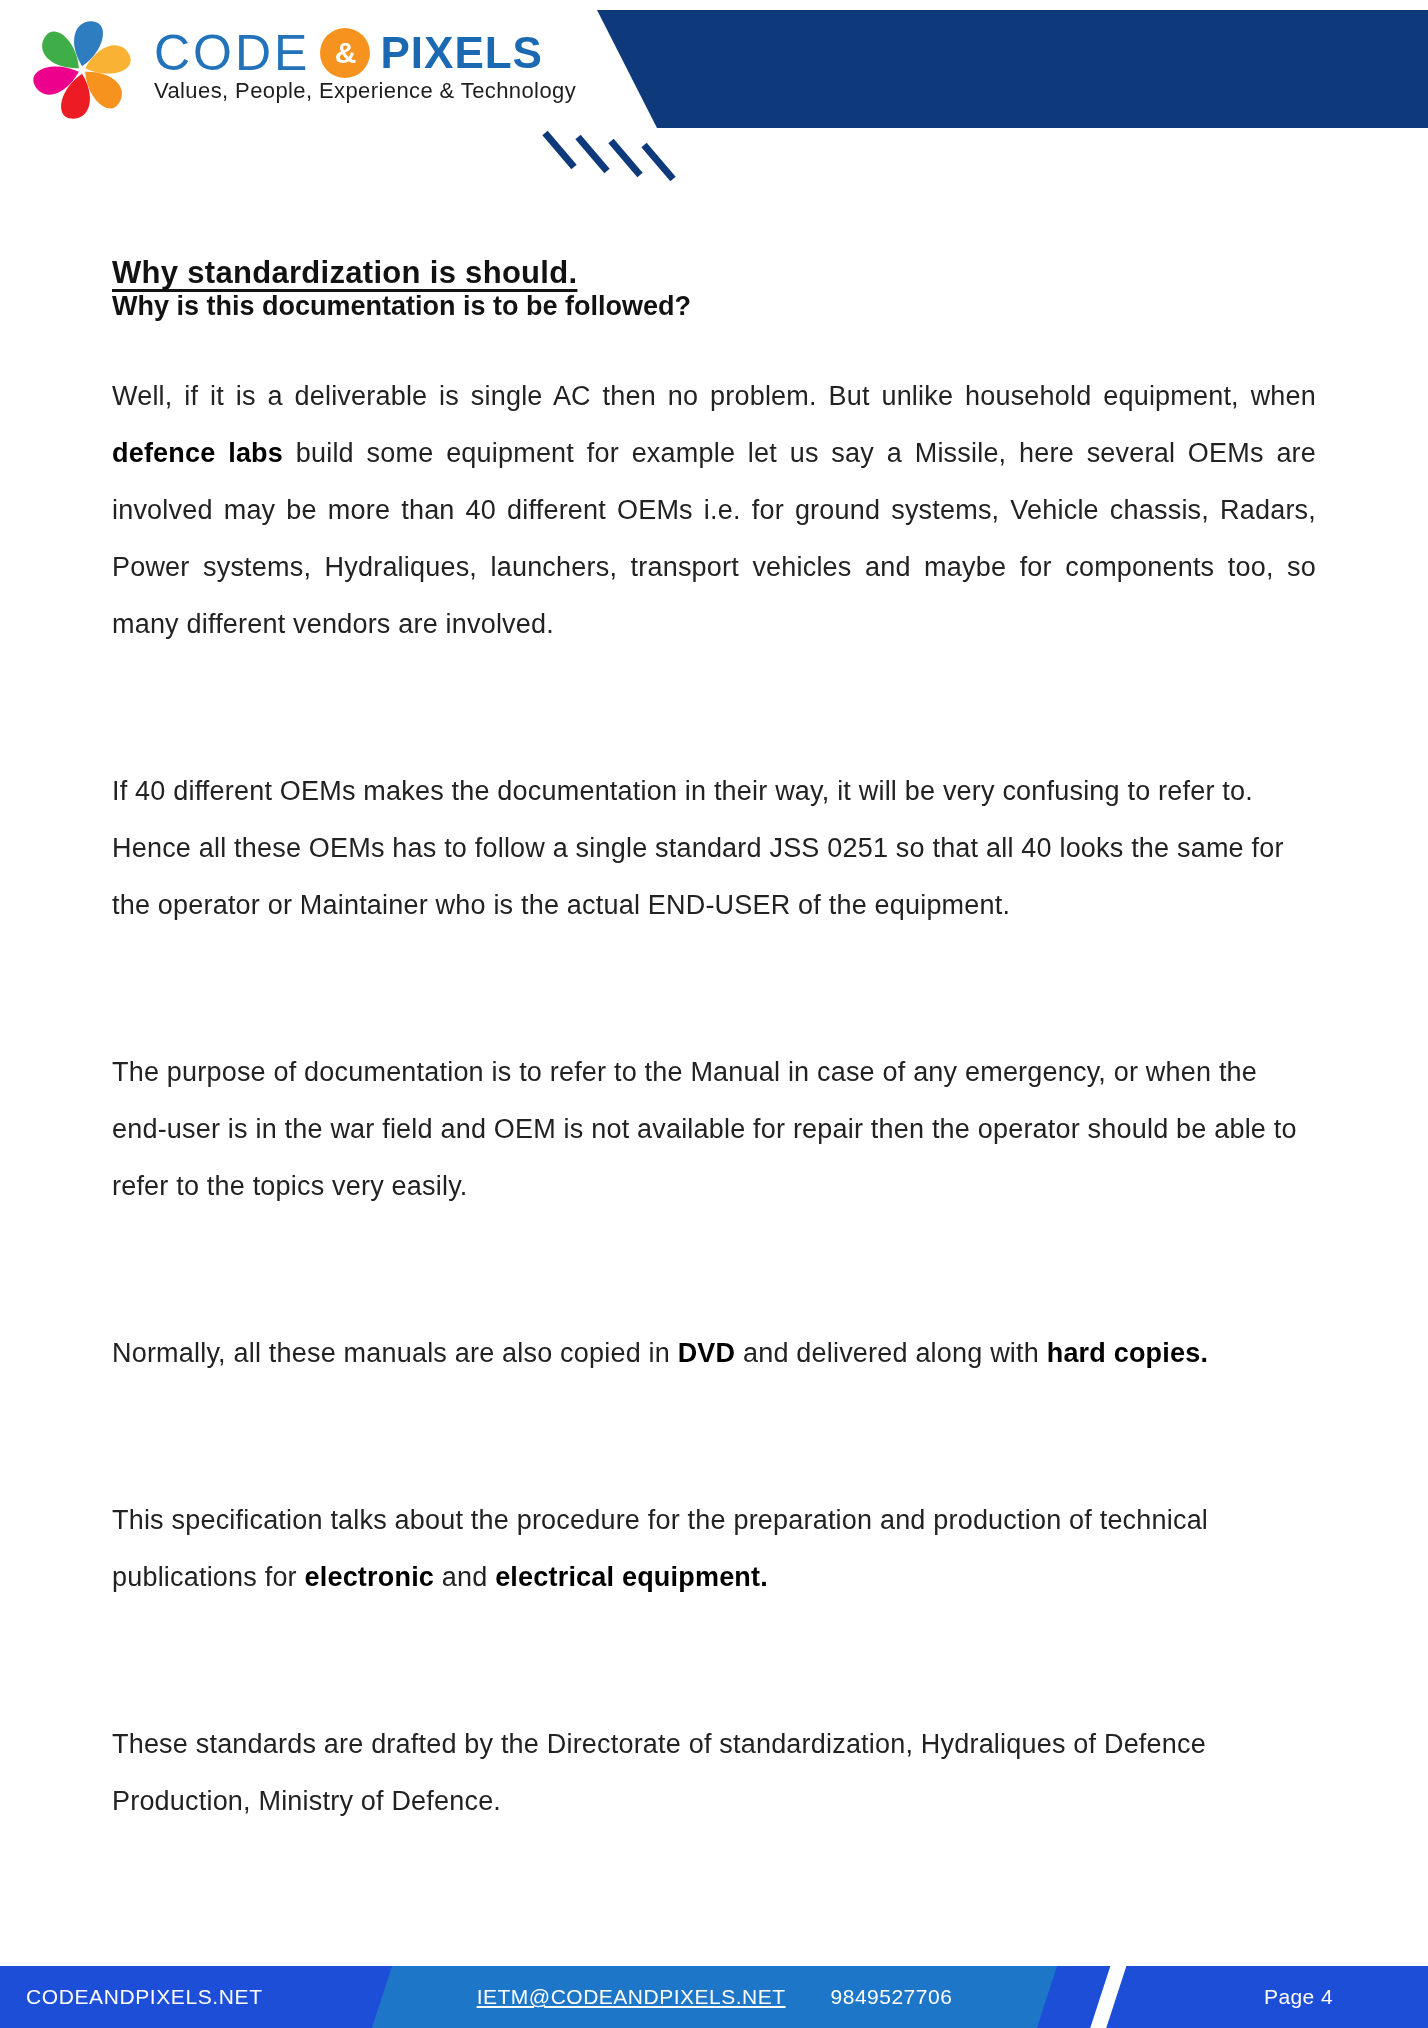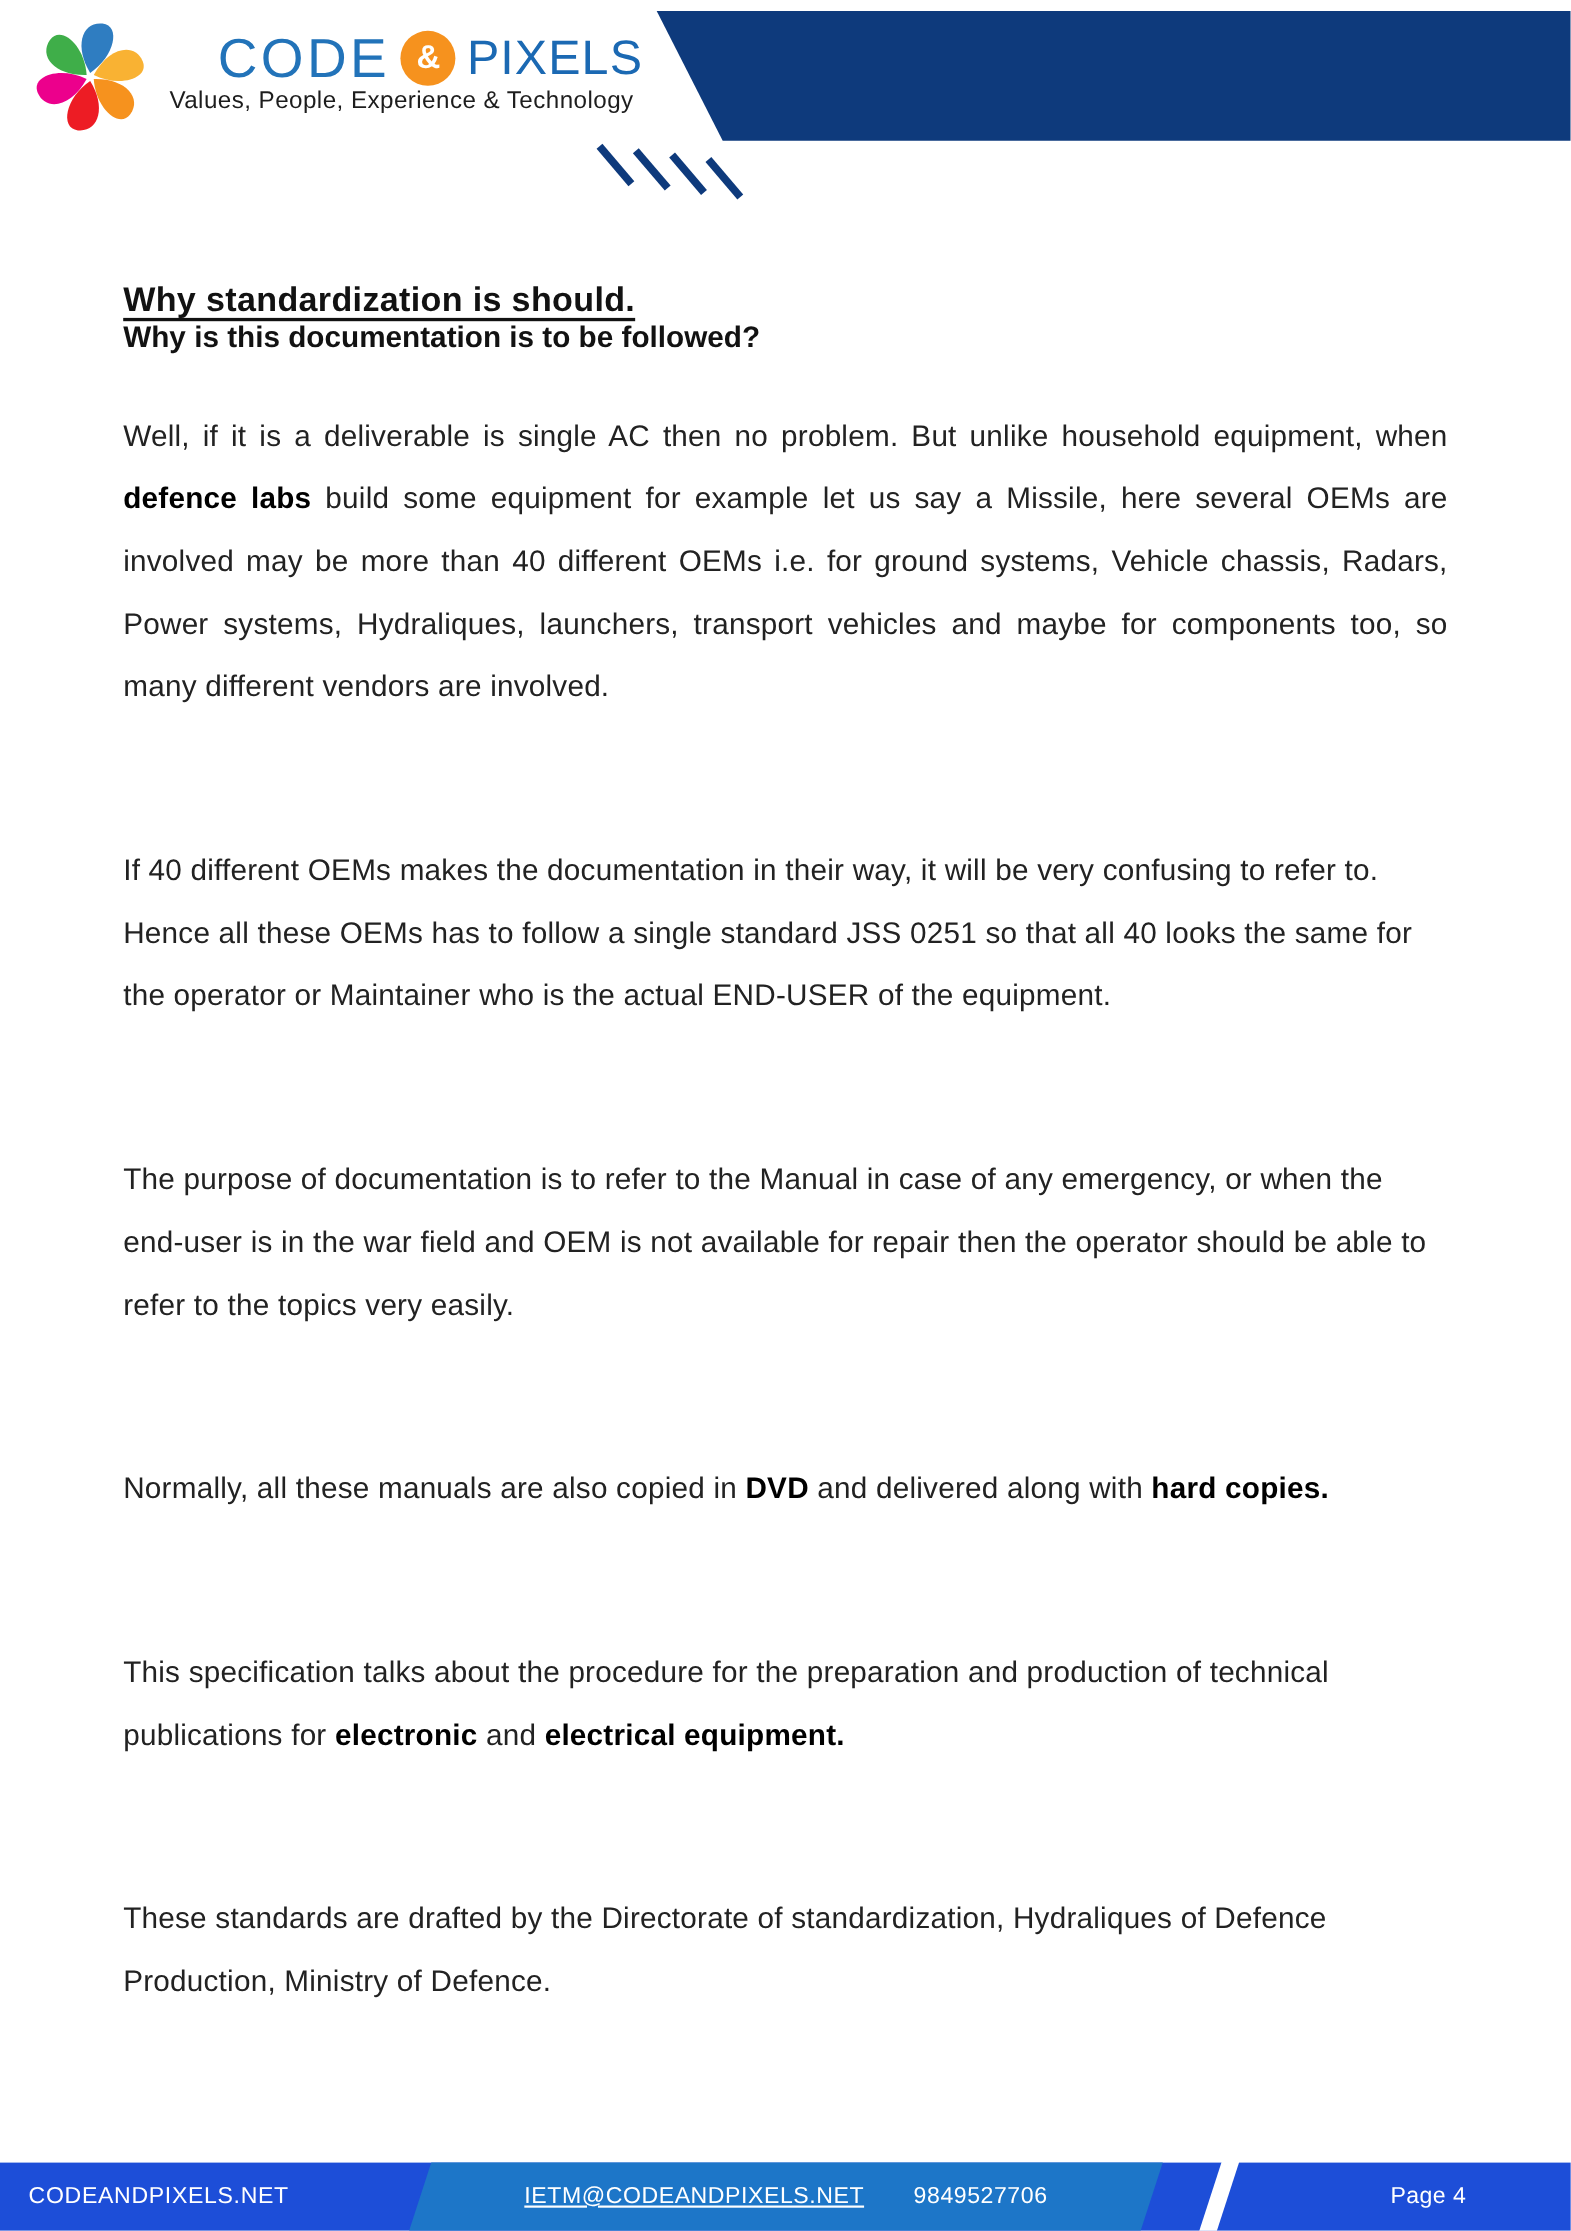--- a/index.html
+++ b/index.html
@@ -10,31 +10,31 @@
     color:#1e1e1e;
     position:relative;
   }
 
   
   .header { position:relative; height:185px; background:#ffffff; }
   .header-ribbon-svg { position:absolute; top:0; right:0; width:1428px; height:185px; pointer-events:none; }
   .logo-block { position:absolute; left:26px; top:14px; display:flex; align-items:flex-start; gap:16px; }
   .pinwheel { width:112px; height:112px; }
   .brand { display:flex; flex-direction:column; padding-top:14px; }
-  .brand-row { display:flex; align-items:center; gap:10px;margin-left:44px; }
+  .brand-row { display:flex; align-items:center; gap:10px; }
   .brand-code {
     font-size:50px; font-weight:500; color:#2273b9; letter-spacing:3px; line-height:1;
   }
   .brand-amp-circle {
     width:50px; height:50px; border-radius:50%; background:#f6921e;
     display:flex; align-items:center; justify-content:center;
   }
   .brand-amp { color:#ffffff; font-weight:700; font-size:30px; line-height:1; }
   .brand-pixels {
-    font-size:44px; font-weight:400; color:#1b69b3; letter-spacing:1px; line-height:1;text-align:center;
+    font-size:44px; font-weight:700; color:#1b69b3; letter-spacing:1px; line-height:1;text-align:center;
   }
   .brand-tagline { margin-top:0; font-size:22px; color:#1d1d1d; letter-spacing:0.4px; }
 
   
   .main { padding:70px 112px 0 112px; }
   .doc-title {
     display:inline-block;
     font-size:31px; font-weight:700; color:#121212;
     text-decoration:underline; text-decoration-thickness:3px; text-underline-offset:6px;
     letter-spacing:0.3px;

